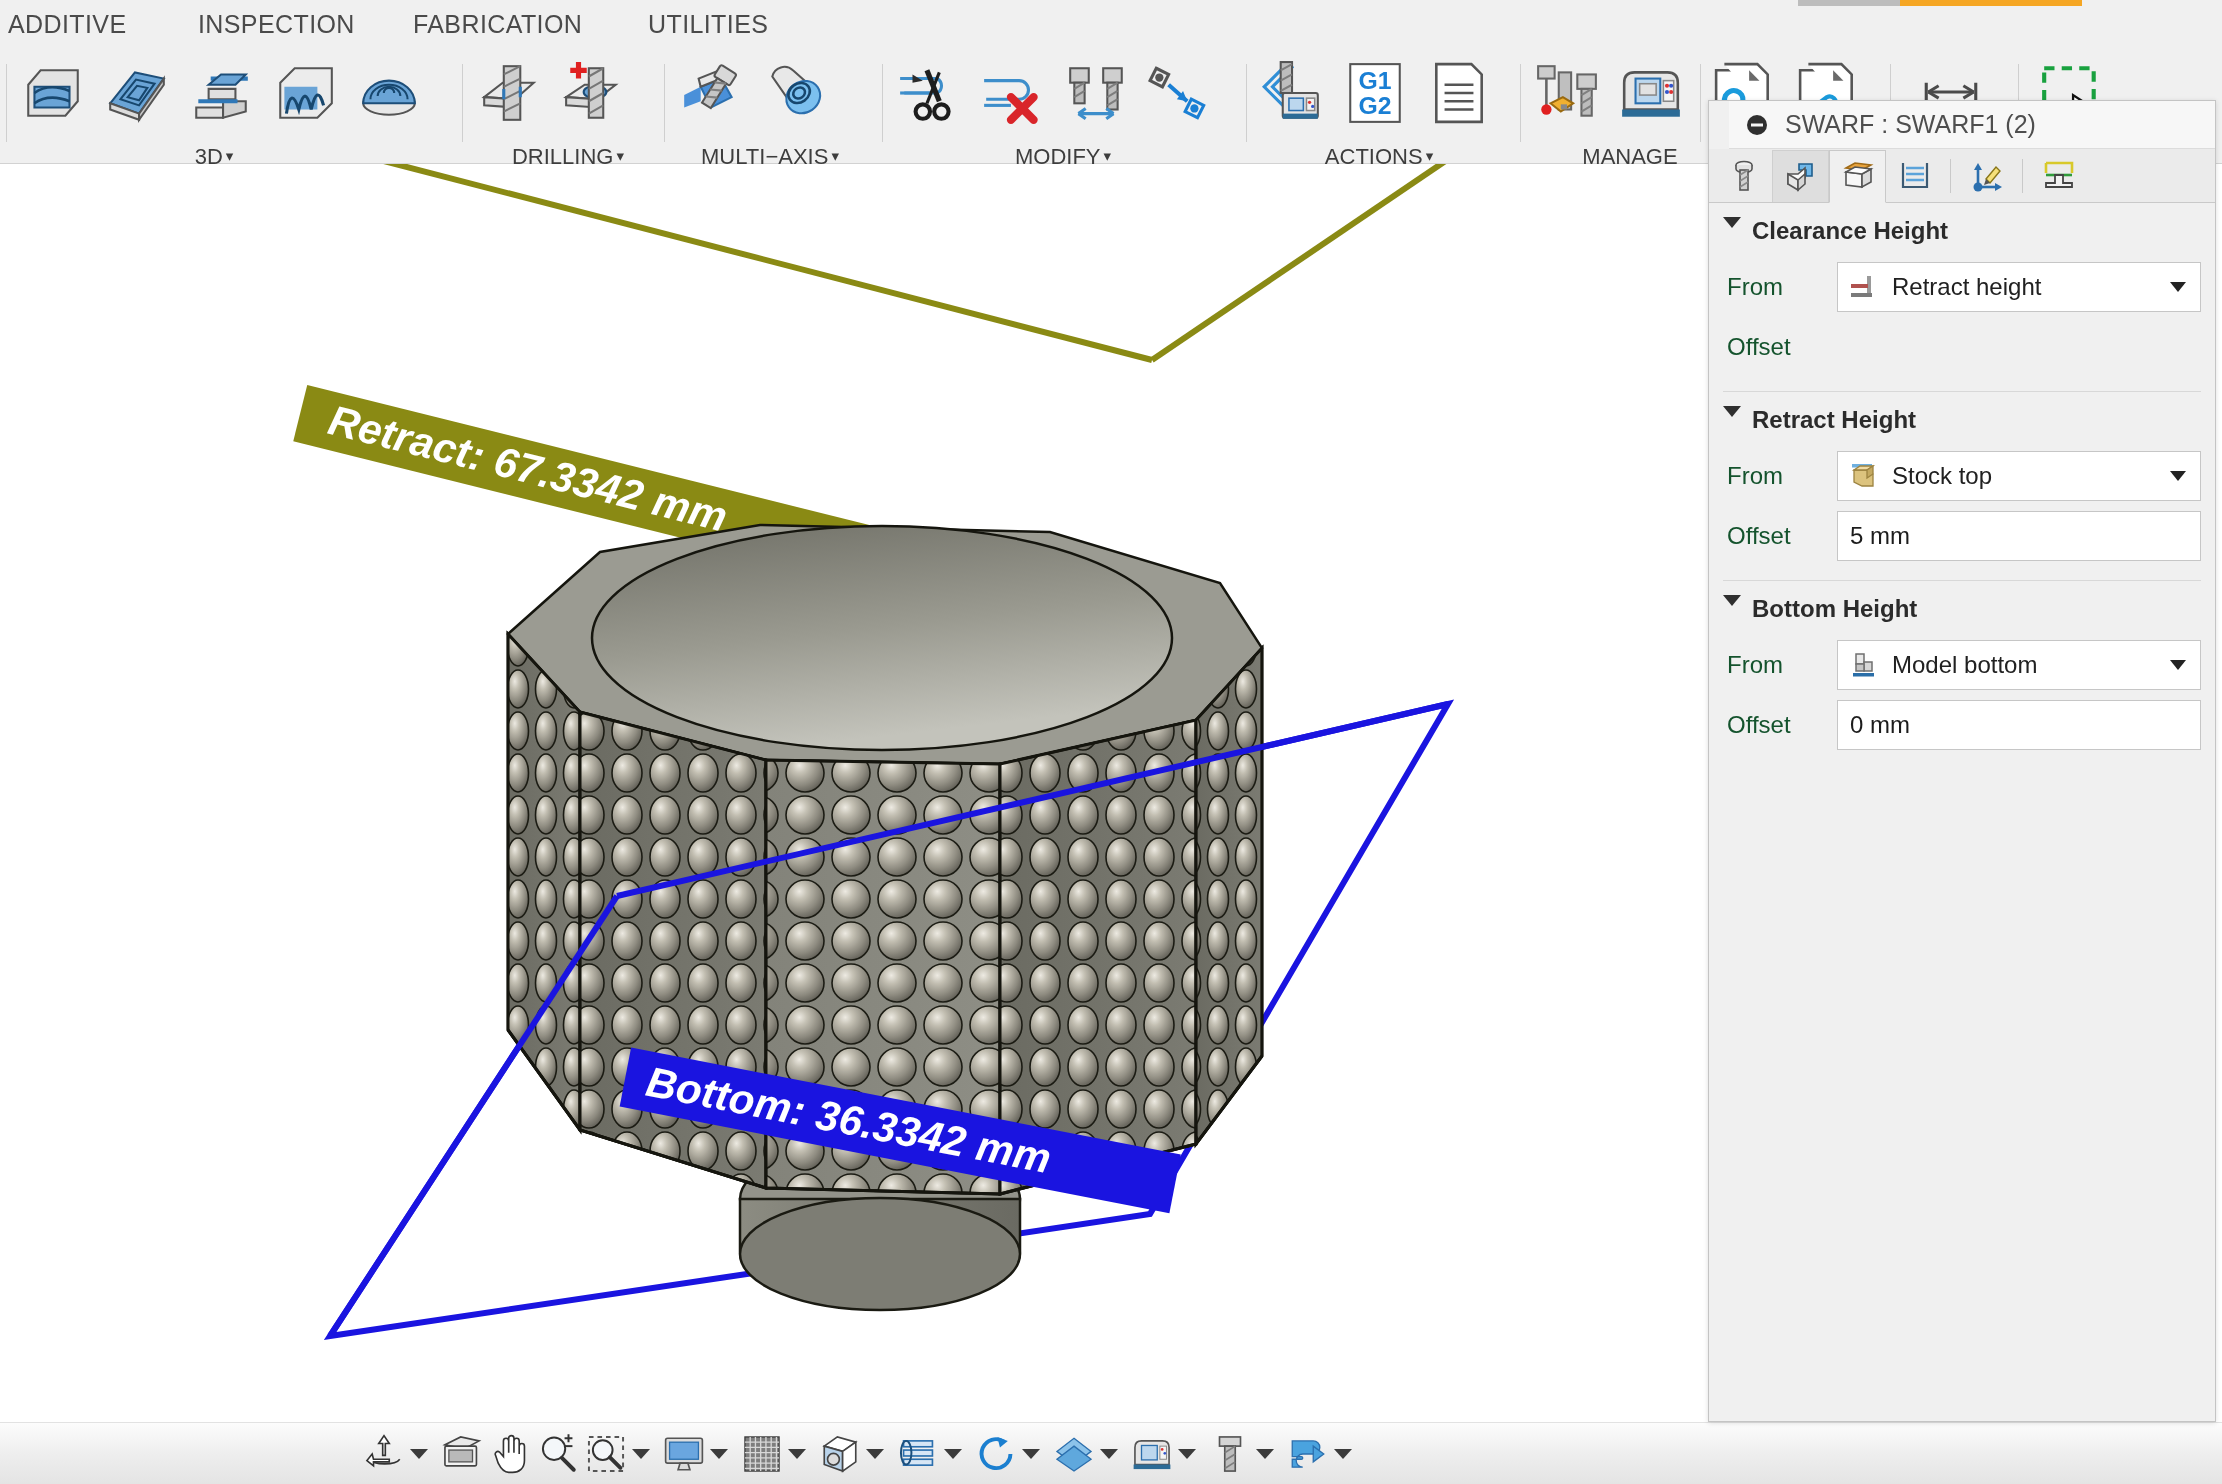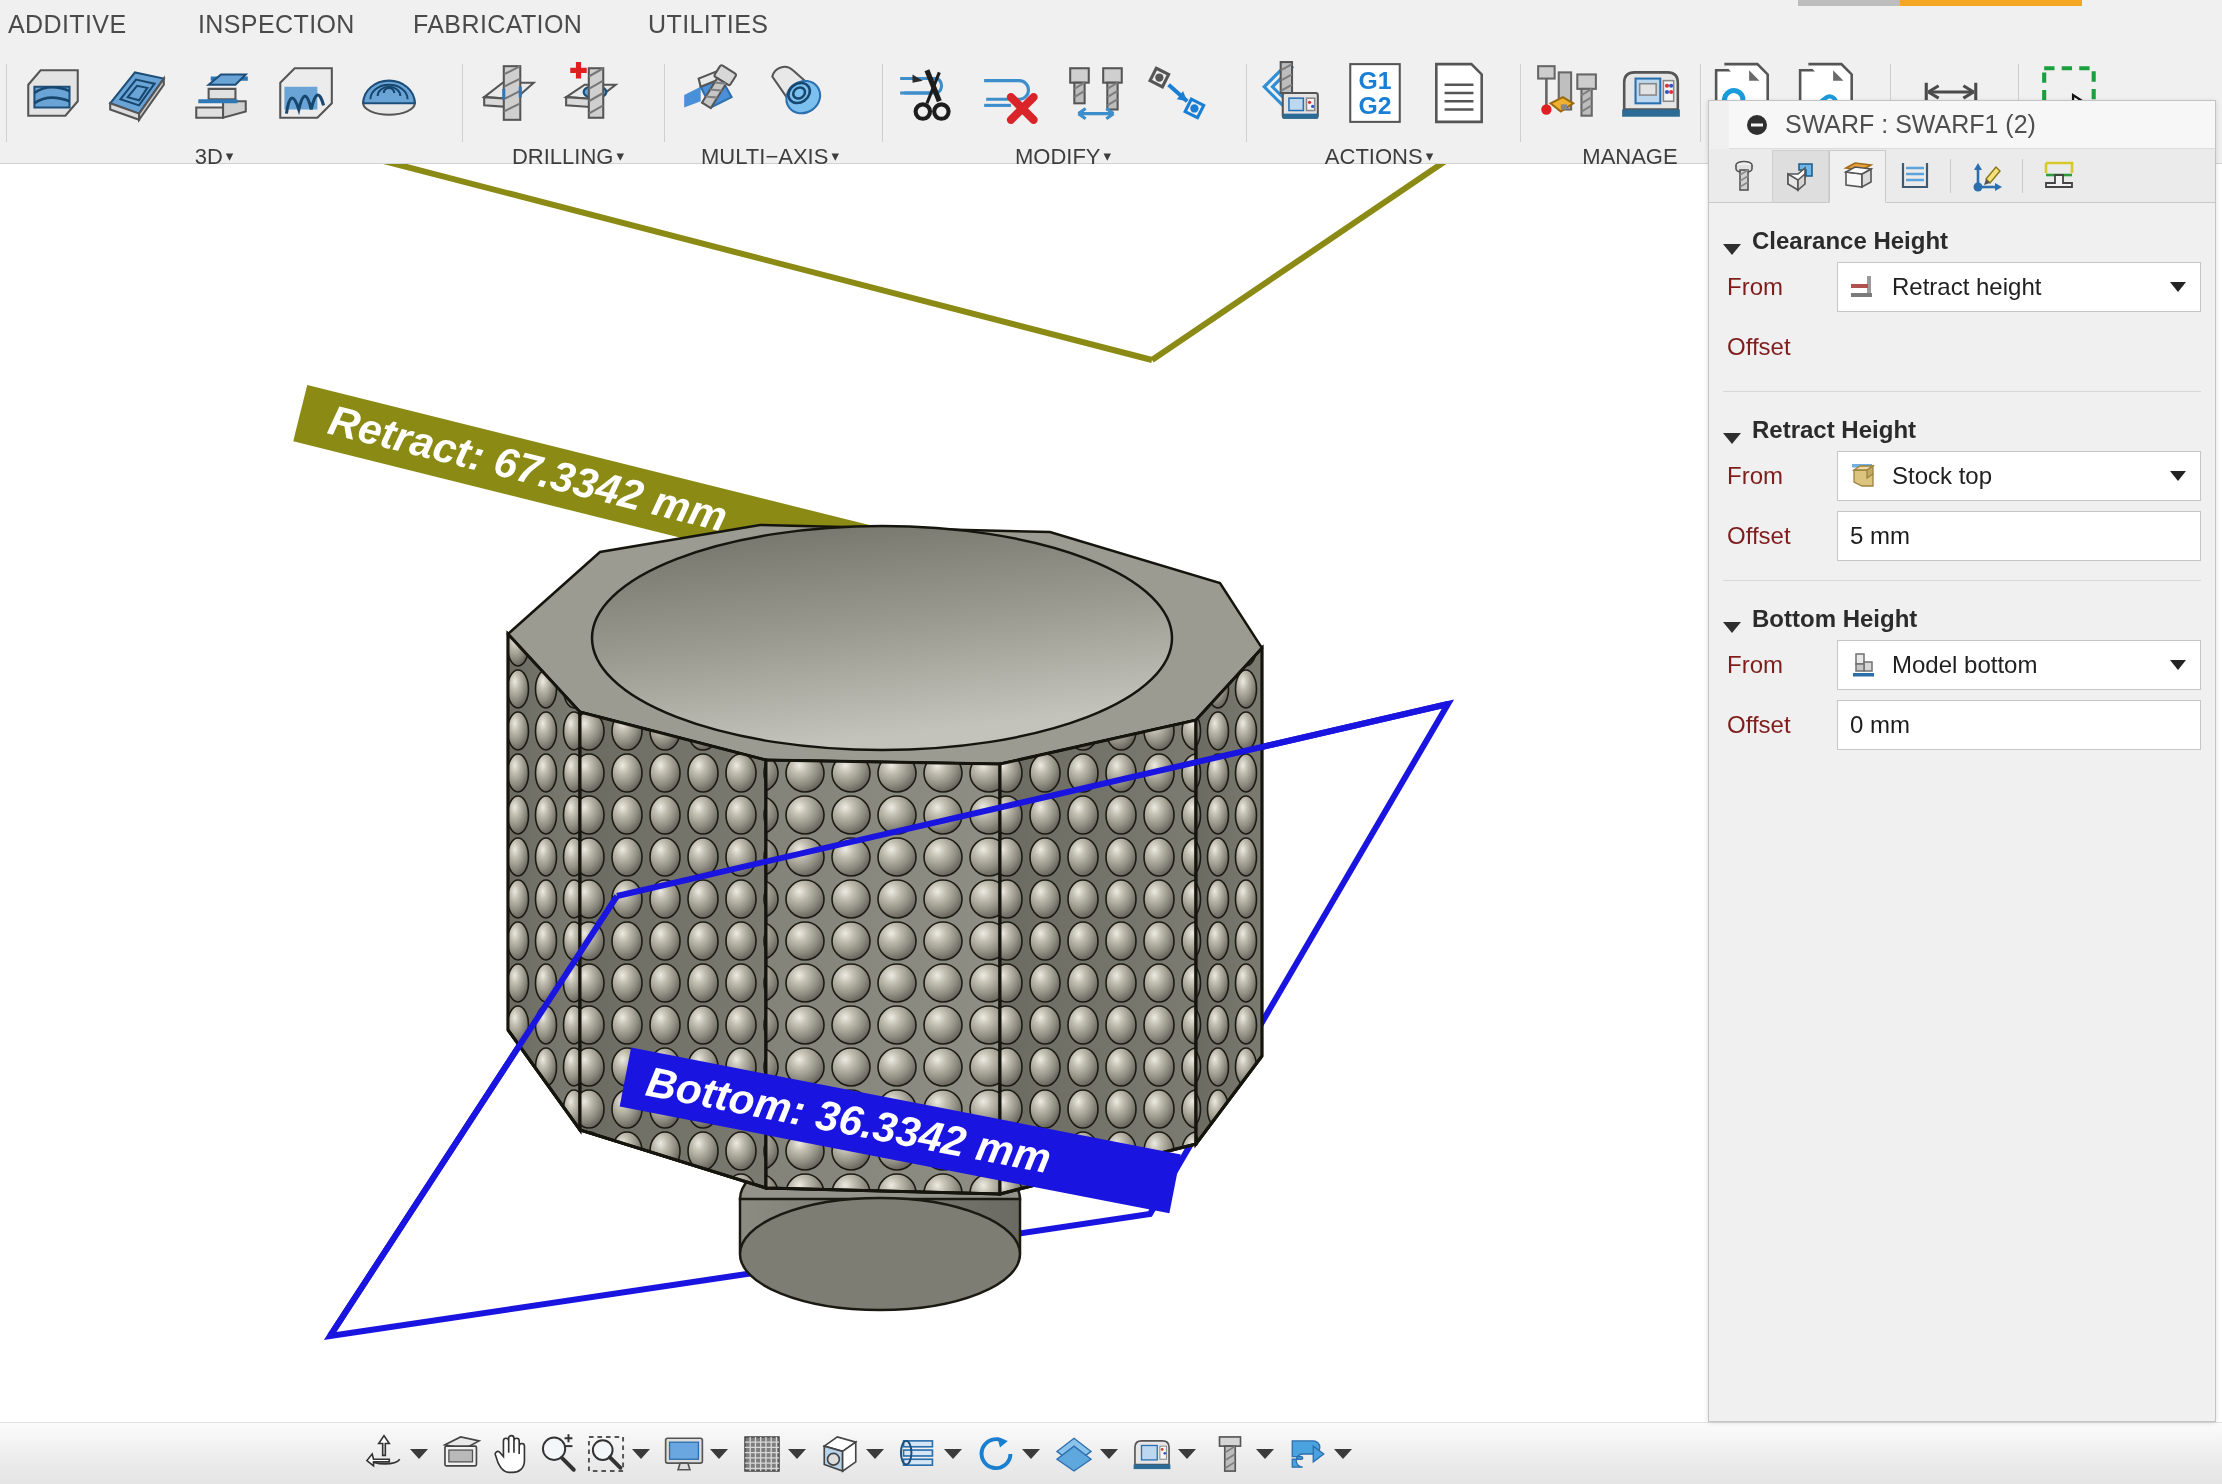--- a/index.html
+++ b/index.html
@@ -106,31 +106,31 @@
   .dtab.active {
     background: #f0f0f0; border: 1px solid #c9c9c9; border-bottom: 1px solid #f0f0f0;
     margin-bottom: -1px; height: 53px;
   }
   .dtab-sep { width: 1px; height: 34px; background: #c9c9c9; margin: 0 7px 9px 7px; }
 
   .dlg-body { flex: 1; padding: 0 14px; overflow: hidden; }
 
   .section { padding-top: 14px; }
   .section-head {
-    display: flex; align-items: flex-end; height: 38px; cursor: pointer;
+    display: flex; align-items: flex-start; height: 38px; cursor: pointer;
   }
   .sec-caret {
     width: 0; height: 0; margin-right: 11px;
     border-left: 9px solid transparent; border-right: 9px solid transparent;
     border-top: 11px solid #2f2f2f;
   }
   .sec-title { font-size: 24px; font-weight: bold; color: #2b2b2b; }
 
   .field-row { display: flex; align-items: center; height: 56px; margin-top: 4px; }
-  .field-label { width: 114px; font-size: 24px; color: #7f1d1d; padding-left: 4px; }
+  .field-label { width: 114px; font-size: 24px; color: #14532d; padding-left: 4px; }
   .combo {
     flex: 1; height: 50px; background: #ffffff; border: 1px solid #c6c6c6;
     display: flex; align-items: center; padding: 0 10px; cursor: pointer;
   }
   .combo-ico { width: 30px; height: 30px; margin-right: 14px; flex: 0 0 30px; }
   .combo-ico svg { display: block; width: 100%; height: 100%; }
   .combo-text { flex: 1; font-size: 24px; color: #212121; white-space: nowrap; }
   .combo-caret {
     width: 0; height: 0;
     border-left: 8px solid transparent; border-right: 8px solid transparent;

